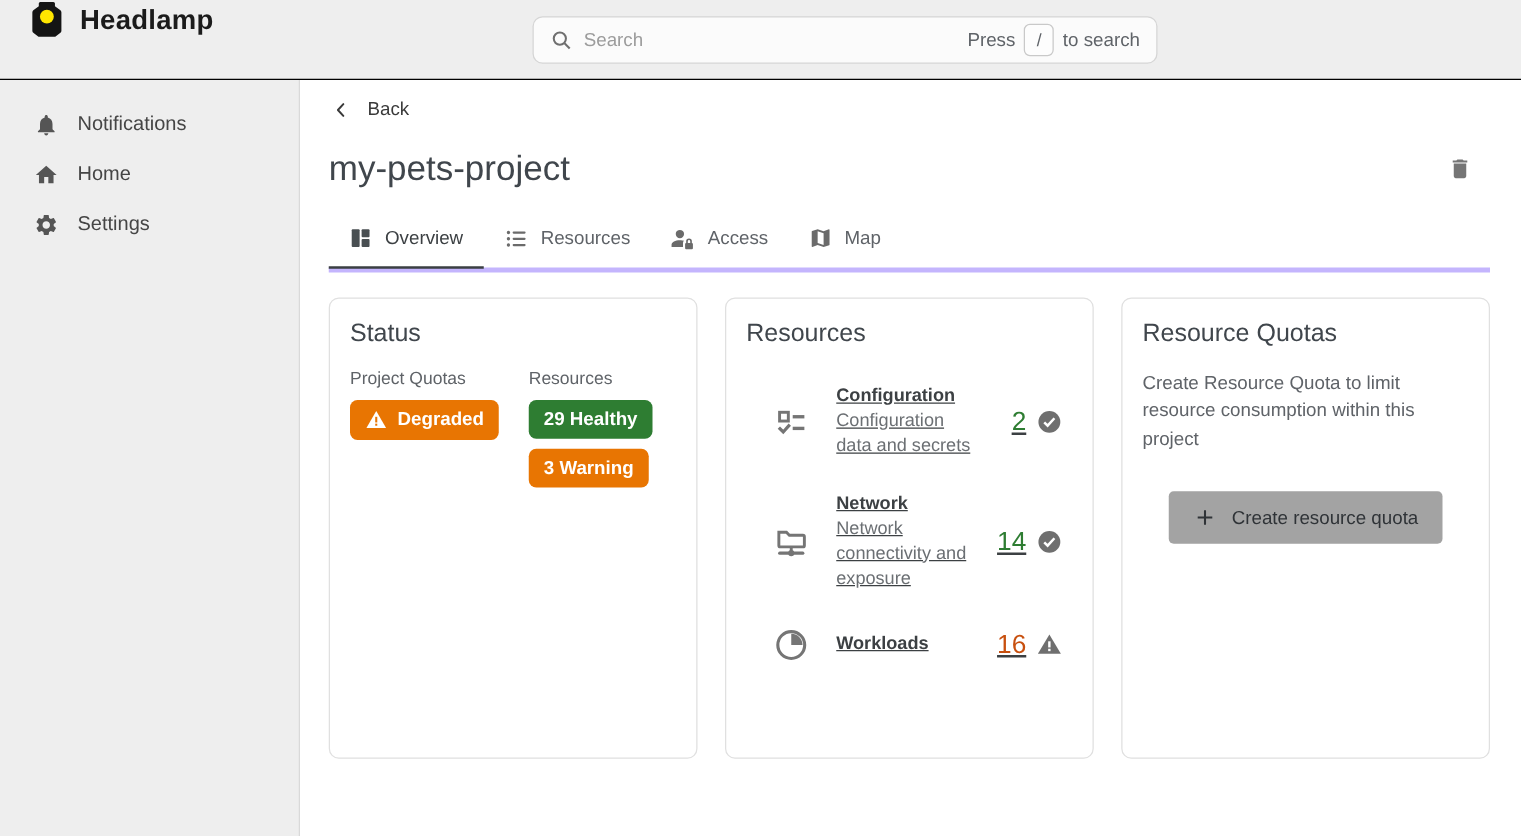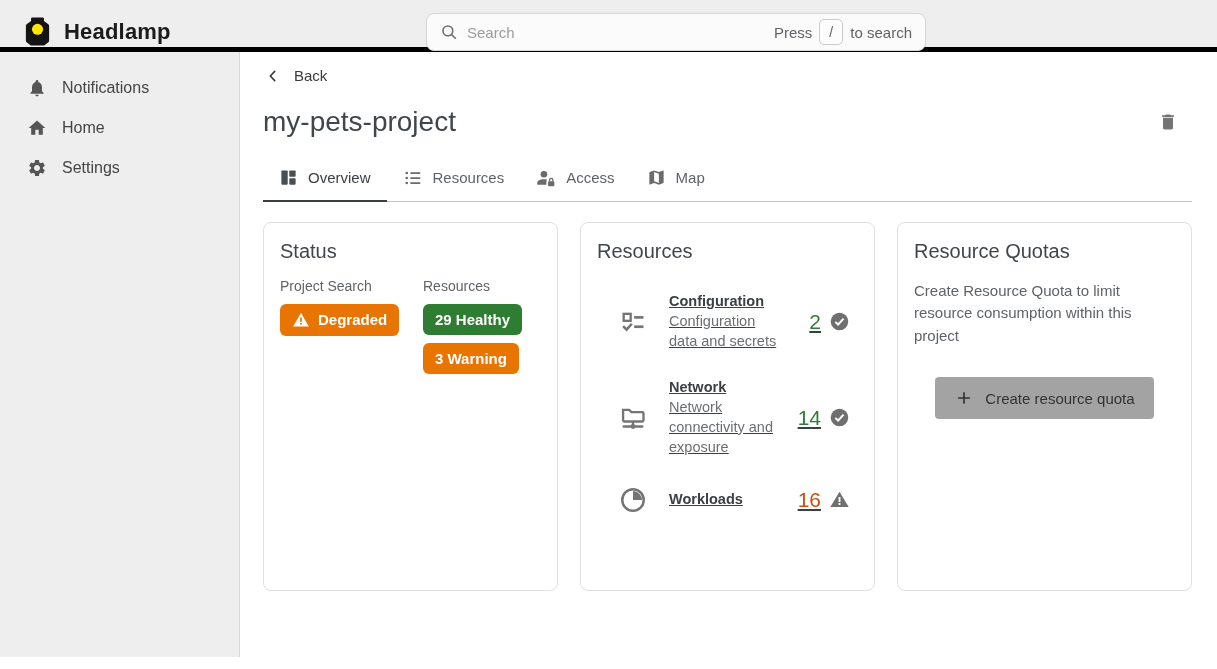--- a/index.html
+++ b/index.html
@@ -4,22 +4,22 @@
 <style>
   * { margin:0; padding:0; box-sizing:border-box; }
   html,body { width:1217px; height:669px; }
   body {
     font-family:"Liberation Sans", sans-serif;
     background:#ffffff; color:#3c4043; overflow:hidden;
   }
 
   
   .header {
-    height:52px; background:#eeeeee; border-bottom:5px solid #000000;
-    display:flex; align-items:flex-end; position:relative;
+    height:64px; background:#eeeeee; border-bottom:1px solid #000000;
+    display:flex; align-items:flex-start; position:relative;
   }
   .logo-area { display:flex; align-items:center; gap:11px; padding-left:22px; }
   .app-name { font-size:22px; font-weight:bold; color:#1b1b1b; letter-spacing:.2px; }
   .search-bar {
     position:absolute; left:426px; top:13px; width:500px; height:38px;
     background:#fbfbfb; border:1px solid #d5d5d5; border-radius:8px;
     display:flex; align-items:center; padding:0 13px; gap:9px;
   }
   .search-bar input {
     flex:1; border:none; outline:none; background:transparent;
@@ -47,21 +47,21 @@
 
   .main { flex:1; padding:12px 25px 0 23px; overflow:hidden; }
 
   .back-row { display:inline-flex; align-items:center; gap:13px; color:#3a3a3a; font-size:15px; cursor:pointer; padding:3px 2px; }
 
   .title-row { margin-top:18px; display:flex; align-items:center; justify-content:space-between; padding-right:10px; }
   .page-title { font-size:28px; font-weight:500; color:#40464c; }
   .icon-btn { background:none; border:none; cursor:pointer; padding:4px; display:flex; }
 
   
-  .tabs { margin-top:22px; display:flex; border-bottom:1px solid #c4b5fd; }
+  .tabs { margin-top:22px; display:flex; border-bottom:4px solid #c4b5fd; }
   .tab {
     display:flex; align-items:center; gap:10px; padding:8px 16px 13px 16px;
     font-size:15px; color:#5f6368; cursor:pointer; position:relative;
   }
   .tab.active { color:#3c4043; font-weight:500; }
   .tab.active::after {
     content:""; position:absolute; left:0; right:0; bottom:-1px; height:2px; background:#3a3f42;
   }
 
   
@@ -208,21 +208,21 @@
       </div>
     </div>
 
     
     <div class="cards">
 
       <div class="card">
         <div class="card-title">Status</div>
         <div class="status-cols">
           <div class="status-col">
-            <div class="col-label">Project Search</div>
+            <div class="col-label">Project Quotas</div>
             <div class="badge-stack">
               <span class="badge orange">
                 <svg width="18" height="18" viewBox="0 0 24 24">
                   <path fill="#ffffff" d="M12 2.5L22.5 20.5H1.5z"></path>
                   <rect x="10.9" y="8.6" width="2.2" height="6" fill="#e87502"></rect>
                   <rect x="10.9" y="15.9" width="2.2" height="2.2" fill="#e87502"></rect>
                 </svg>
                 <span>Degraded</span>
               </span>
             </div>

